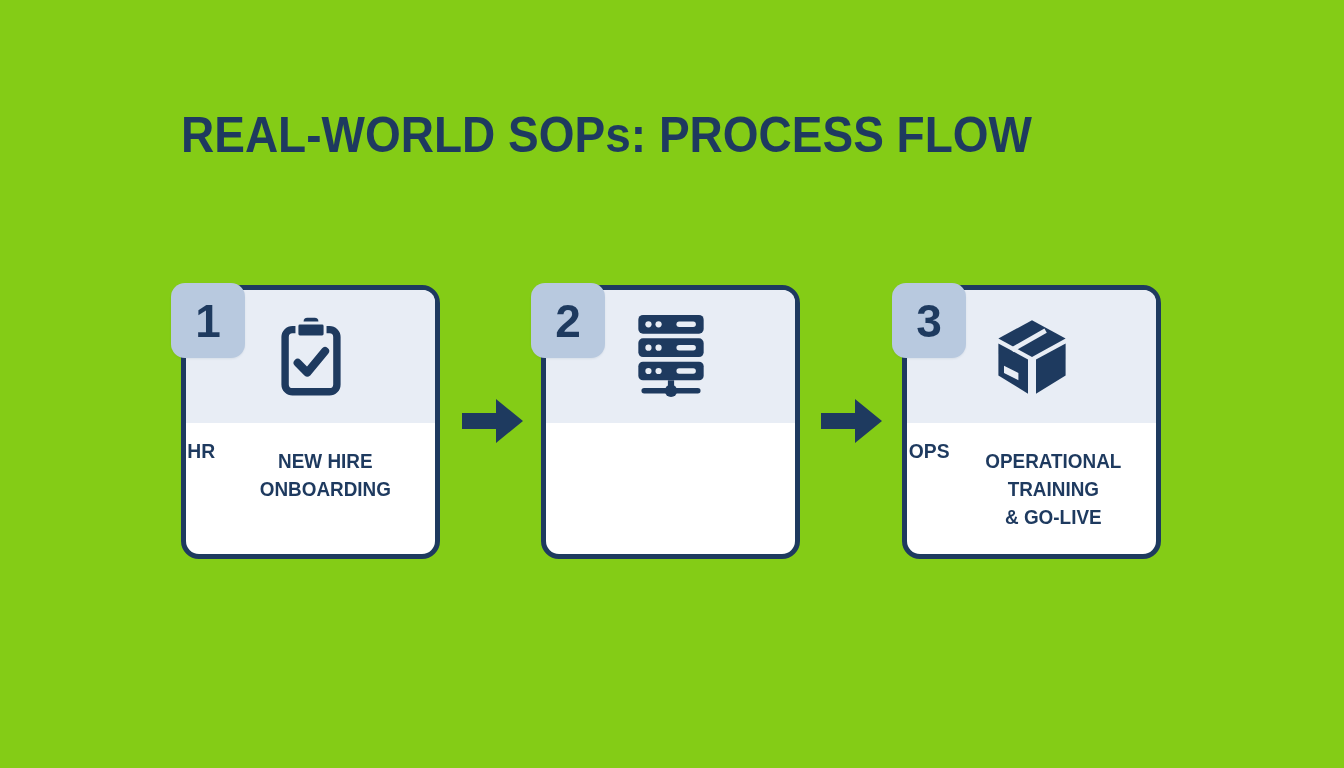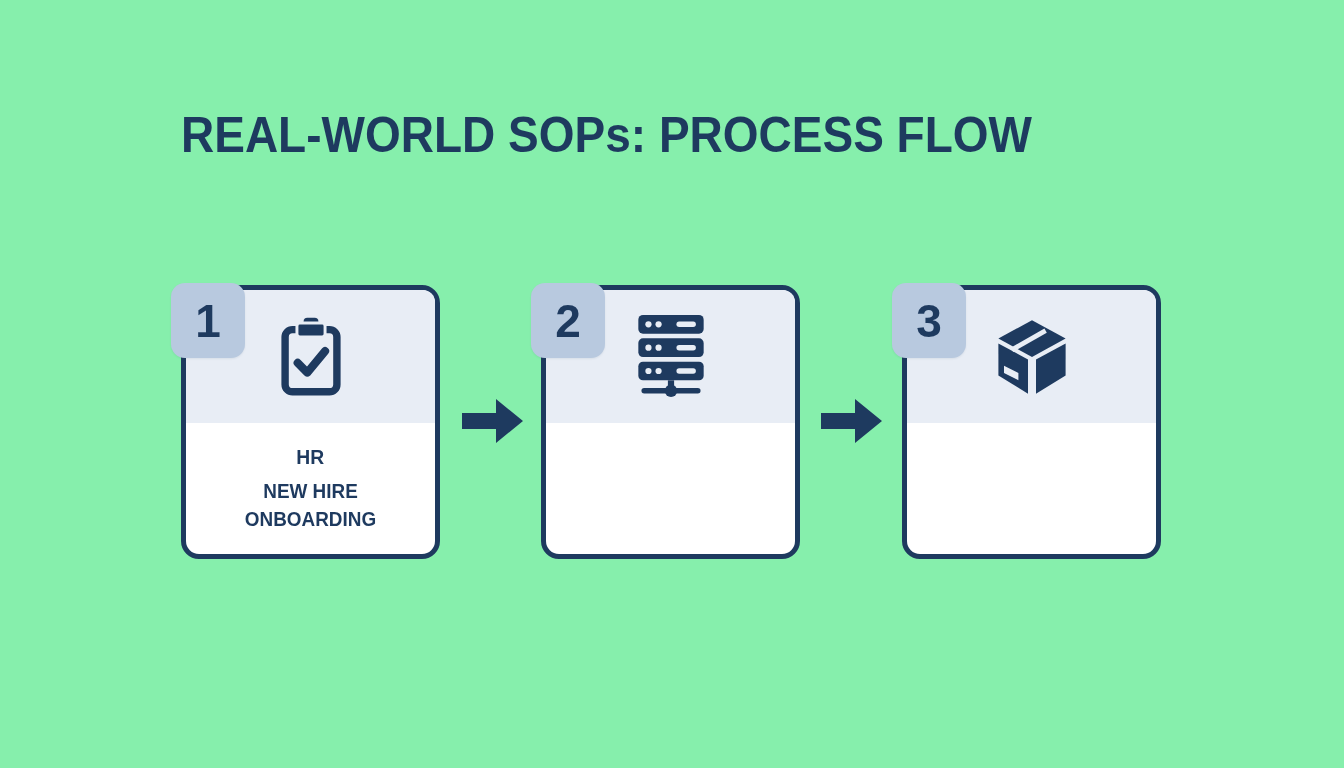--- a/index.html
+++ b/index.html
@@ -6,21 +6,21 @@
   html, body { width: 1344px; height: 768px; }
   body {
     background: #fcfdfe;
     font-family: "Liberation Sans", sans-serif;
     overflow: hidden;
   }
   .canvas {
     position: relative;
     width: 1344px;
     height: 768px;
-    background: #86efac;
+    background: #84cc16;
     overflow: hidden;
   }
   .title {
     position: absolute;
     left: 181px;
     top: 110px;
     font-size: 50px;
     font-weight: 700;
     line-height: 1;
     color: #1e3a5f;
@@ -48,23 +48,23 @@
     background: #e8edf5;
     border-radius: 12px 12px 0 0;
     display: flex;
     align-items: center;
     justify-content: center;
   }
   .card-body {
     position: absolute;
     top: 133px; left: 0; right: 0; bottom: 0;
     display: flex;
-    flex-direction: column;
-    align-items: center;
-    padding-top: 22px;
+    flex-direction: row;
+    align-items: flex-start;
+    padding-top: 16px;
   }
   .dept {
     font-size: 21px;
     font-weight: 700;
     color: #1e3a5f;
     line-height: 24px;
     transform: scaleX(0.92);
   }
   .step-title {
     margin-top: 8px;
@@ -169,18 +169,23 @@
       <svg viewBox="0 0 100 100" width="80" height="80">
         <g fill="#1e3a5f">
           <polygon points="50,4 92,27 50,50 8,27"></polygon>
           <polygon points="8,33 45,53 45,96 8,73"></polygon>
           <polygon points="55,53 92,33 92,73 55,96"></polygon>
         </g>
         <line x1="25" y1="41" x2="67" y2="17" stroke="#e8edf5" stroke-width="6"></line>
         <polygon points="15,61 33,70 33,79 15,70" fill="#e8edf5"></polygon>
       </svg>
     </div>
+    <div class="card-body">
+      <div class="dept">OPS</div>
+      <div class="step-title">OPERATIONAL TRAINING
+&amp; GO-LIVE</div>
+    </div>
     <div class="badge">
       <span>3</span>
     </div>
   </section>
 
 </div>
 
 </body></html>

